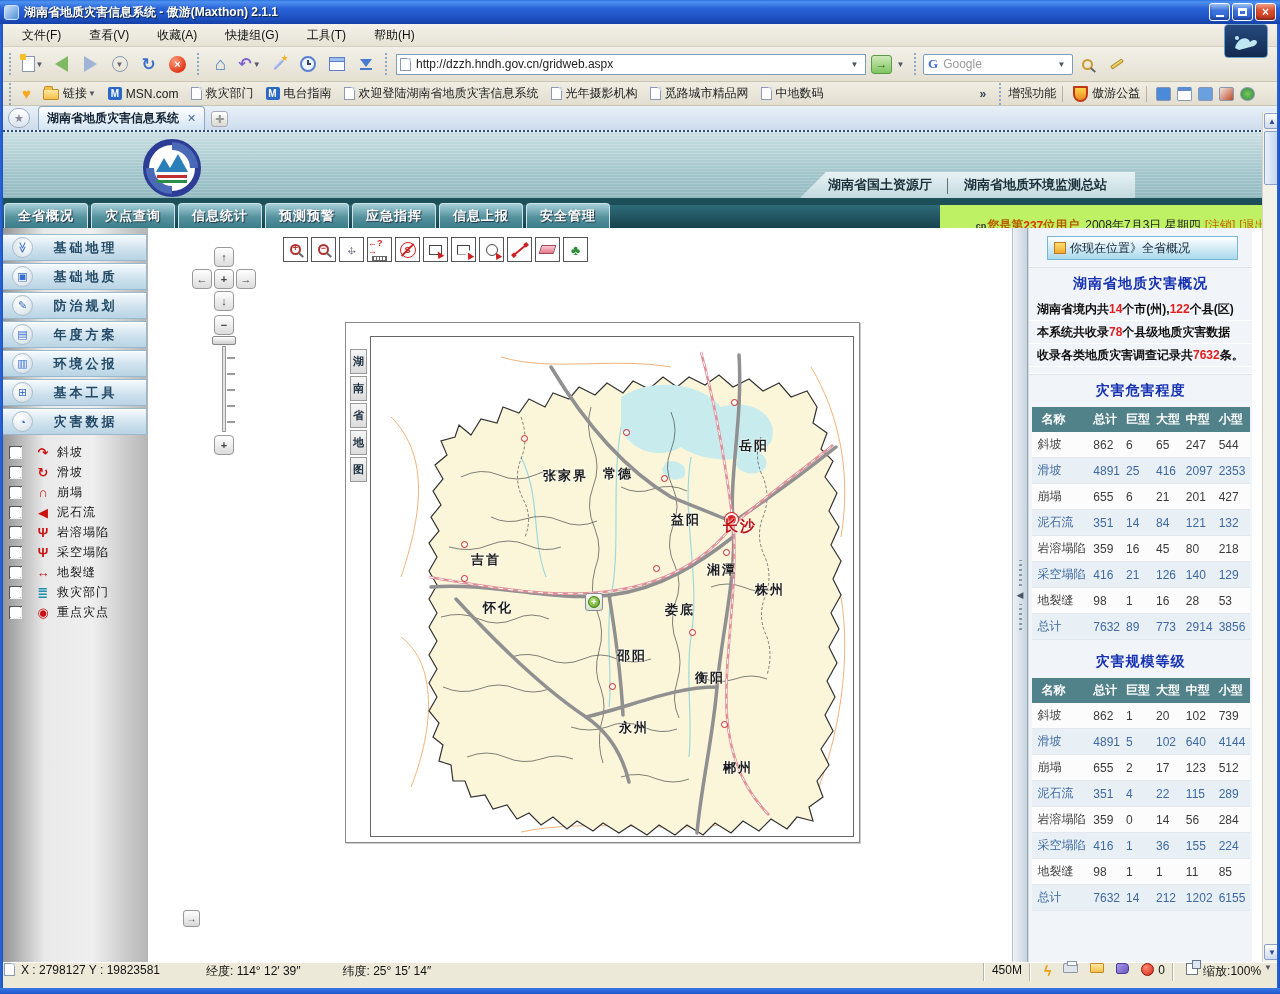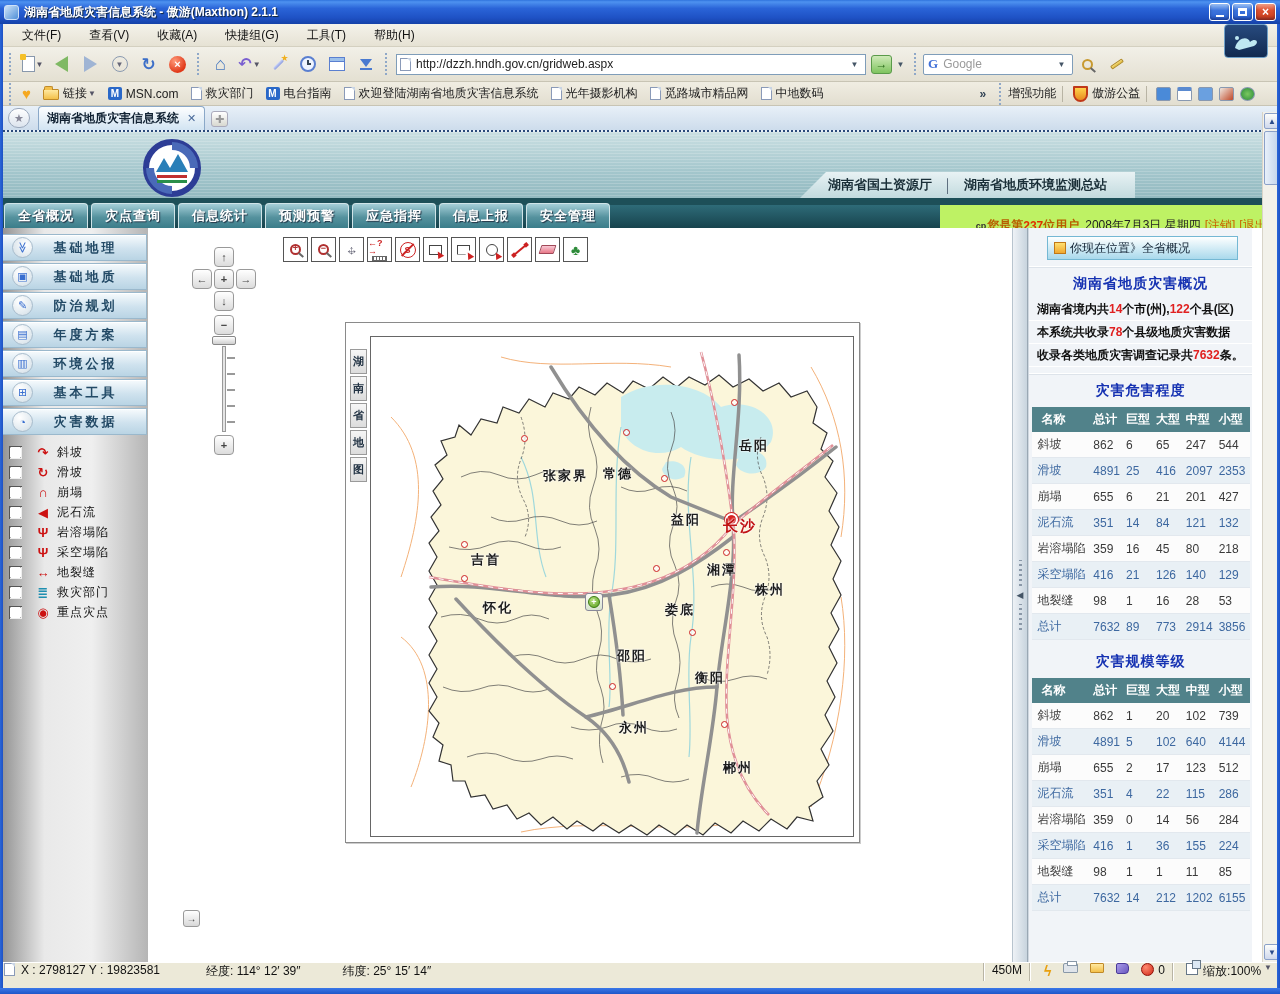--- a/index.html
+++ b/index.html
@@ -819,21 +819,21 @@
               <td>17</td>
             <td>123</td>
               <td>512</td>
           </tr>
             <tr>
             <td>泥石流</td>
               <td>351</td>
             <td>4</td>
               <td>22</td>
             <td>115</td>
-              <td>286</td>
+              <td>289</td>
           </tr>
             <tr>
             <td>岩溶塌陷</td>
               <td>359</td>
             <td>0</td>
               <td>14</td>
             <td>56</td>
               <td>284</td>
           </tr>
             <tr>

